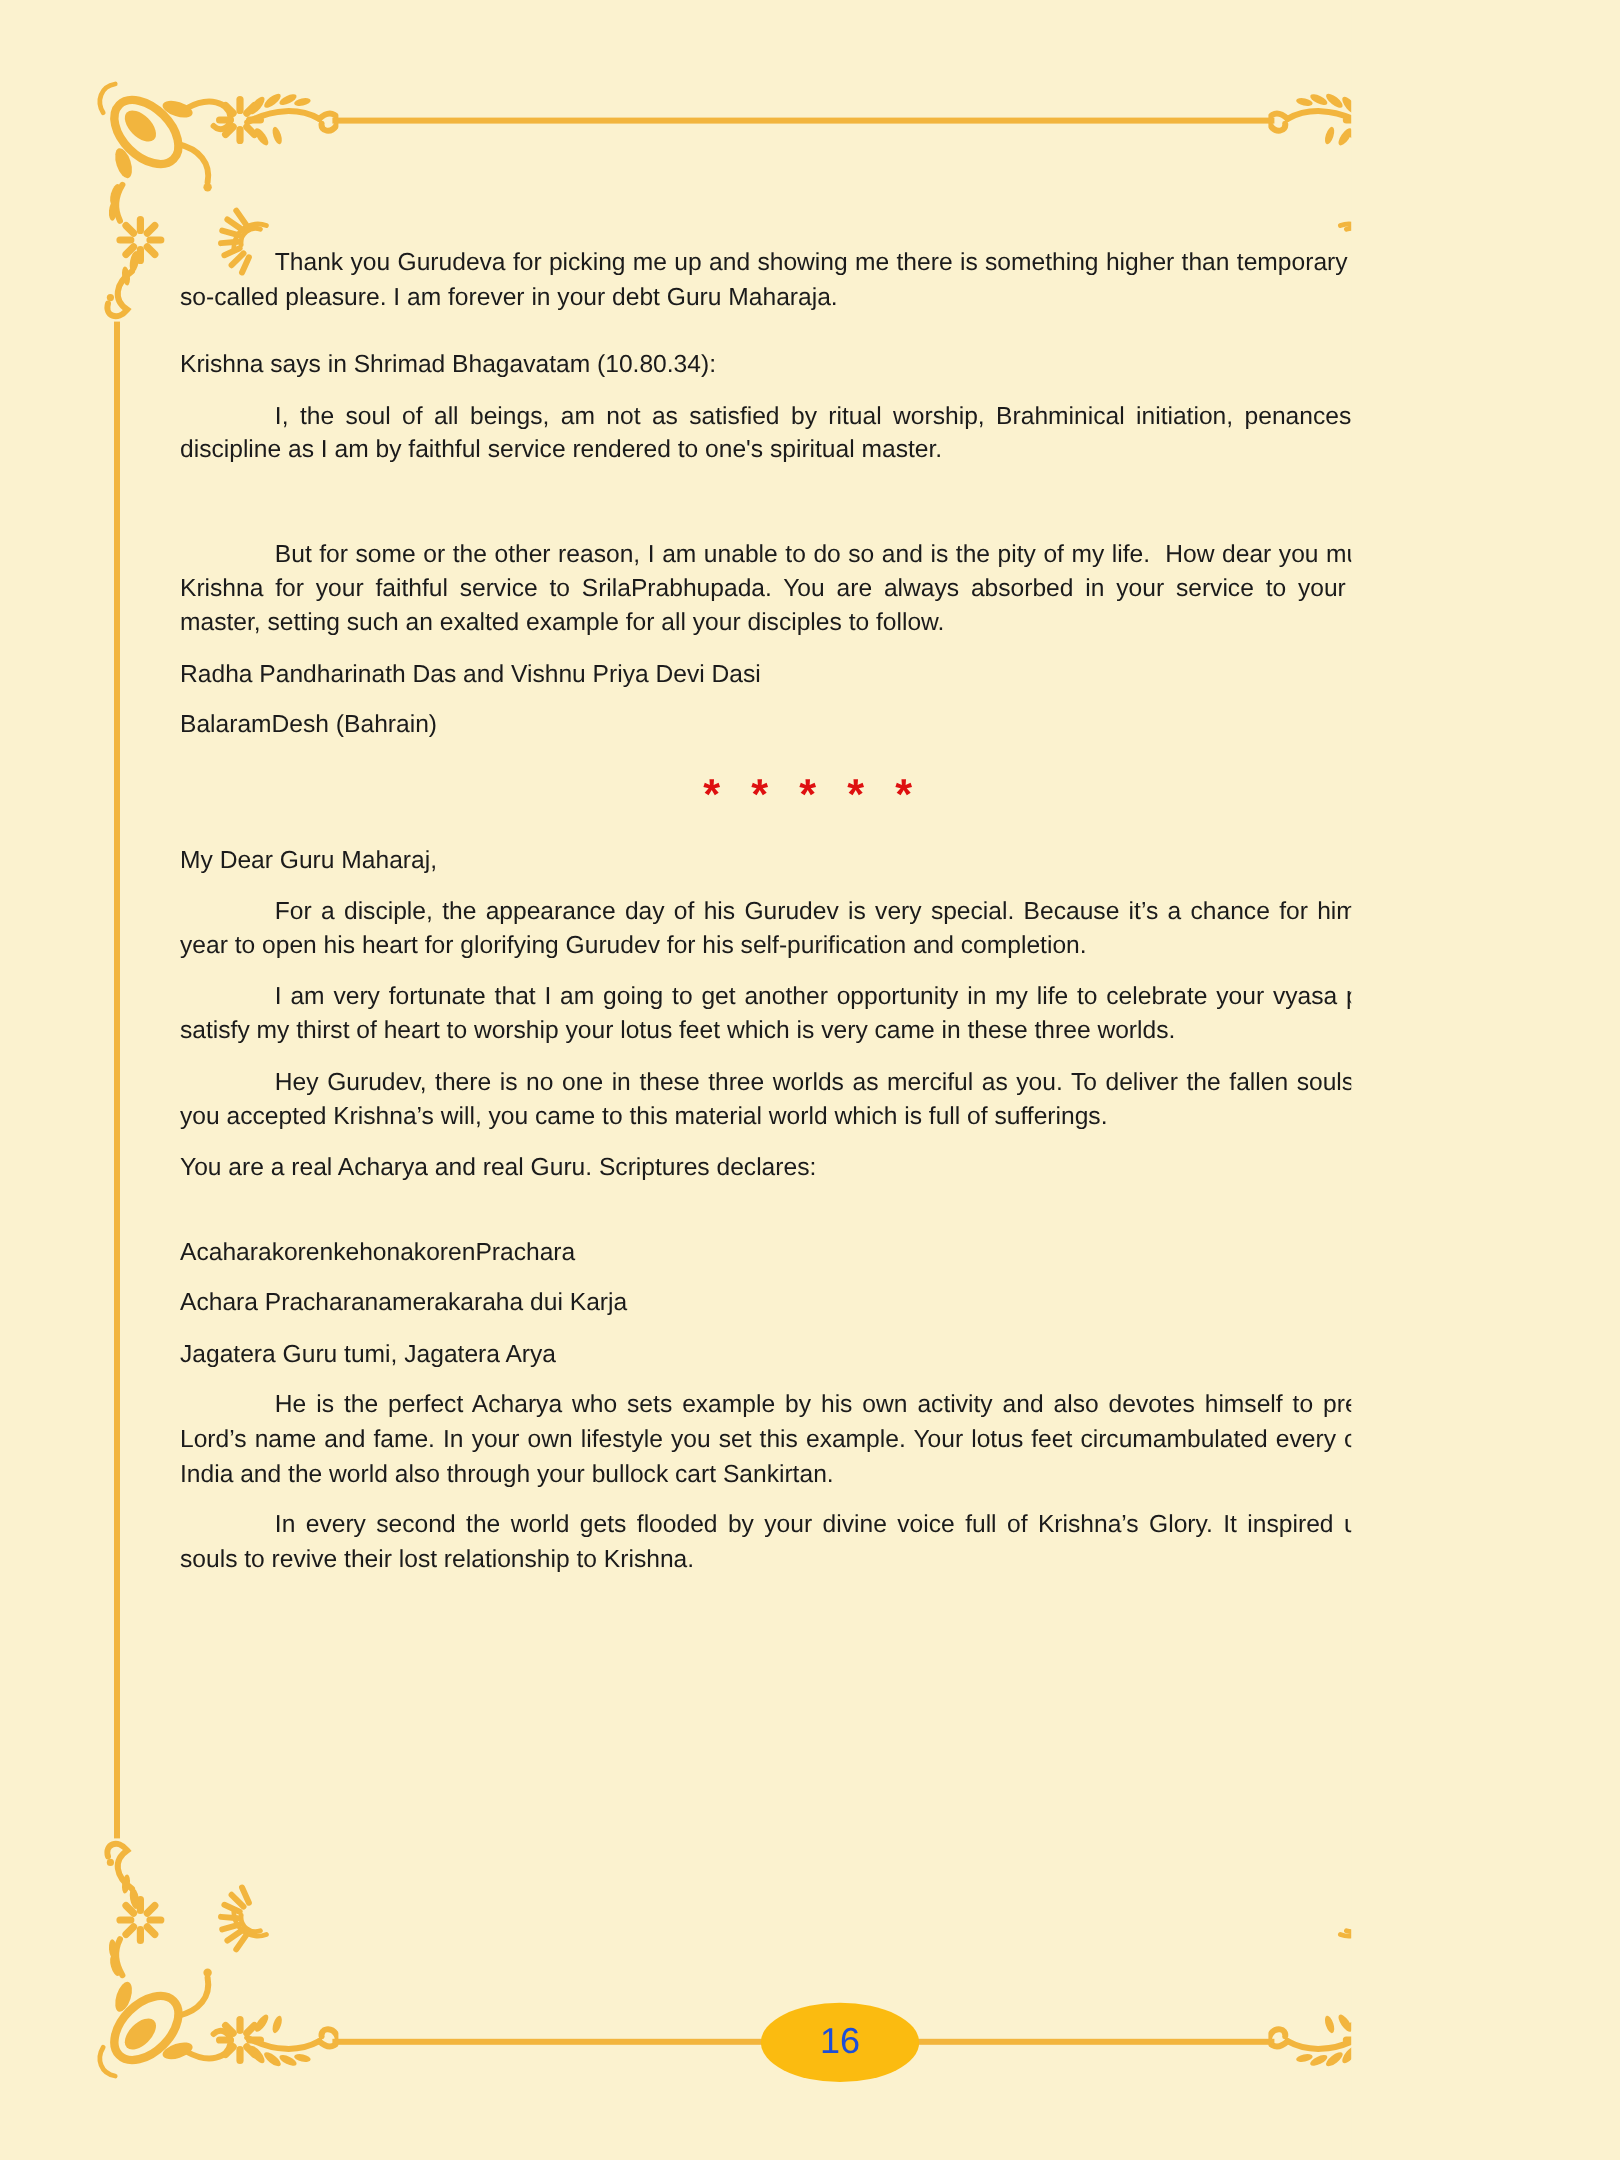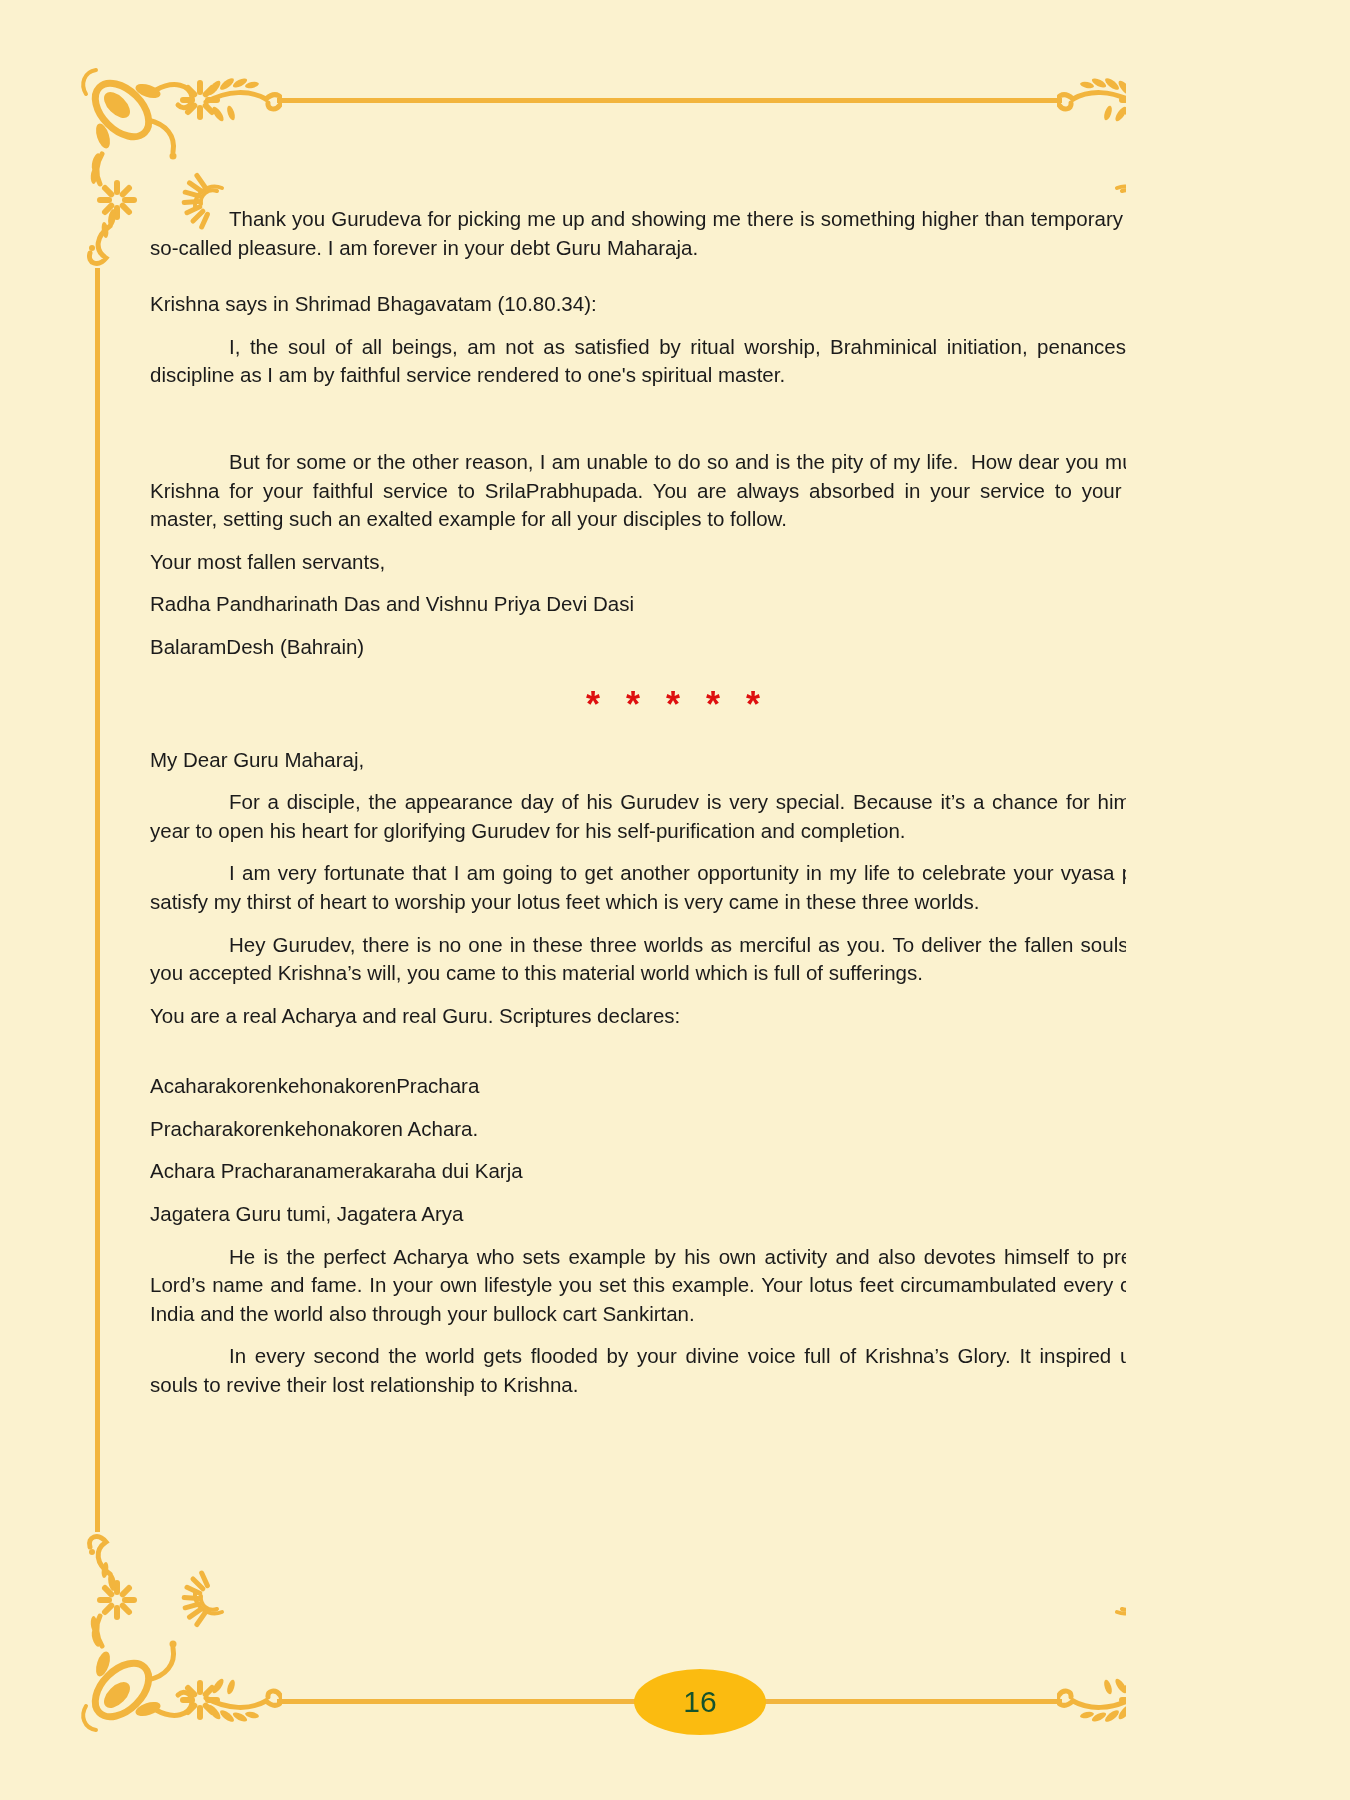--- a/index.html
+++ b/index.html
@@ -67,21 +67,21 @@
     left: 634px;
     top: 1669px;
     width: 132px;
     height: 66px;
     border-radius: 50%;
     background: var(--oval);
     display: flex;
     align-items: center;
     justify-content: center;
     font-size: 30px;
-    color: #14532d;
+    color: #1d4ed8;
   }
 </style>
 </head>
 <body>
 
 <div class="page">
 
   <svg width="0" height="0" style="position:absolute" aria-hidden="true">
     <defs>
       <symbol id="flourish" viewBox="0 0 210 215">
@@ -171,31 +171,29 @@
   <div class="frame-line fl-top"></div>
   <div class="frame-line fl-bottom"></div>
   <div class="frame-line fl-left"></div>
   <div class="frame-line fl-right"></div>
 
   <main class="content" id="content">
       <p class="para indent">Thank you Gurudeva for picking me up and showing me there is something higher than temporary material so-called pleasure. I am forever in your debt Guru Maharaja.</p>
       <p class="para plain" style="margin-top: 28px;">Krishna says in Shrimad Bhagavatam (10.80.34):</p>
       <p class="para indent">I, the soul of all beings, am not as satisfied by ritual worship, Brahminical initiation, penances or self-discipline as I am by faithful service rendered to one's spiritual master.</p>
       <p class="para indent" style="margin-top: 58px;">But for some or the other reason, I am unable to do so and is the pity of my life.&nbsp; How dear you must be to Krishna for your faithful service to SrilaPrabhupada. You are always absorbed in your service to your spiritual master, setting such an exalted example for all your disciples to follow.</p>
-      <p class="para plain">Your most fallen servants,</p>
       <p class="para plain">Radha Pandharinath Das and Vishnu Priya Devi Dasi</p>
       <p class="para plain">BalaramDesh (Bahrain)</p>
       <p class="para separator">* * * * *</p>
       <p class="para plain">My Dear Guru Maharaj,</p>
       <p class="para indent">For a disciple, the appearance day of his Gurudev is very special. Because it’s a chance for him once a year to open his heart for glorifying Gurudev for his self-purification and completion.</p>
       <p class="para indent">I am very fortunate that I am going to get another opportunity in my life to celebrate your vyasa puja and satisfy my thirst of heart to worship your lotus feet which is very came in these three worlds.</p>
       <p class="para indent">Hey Gurudev, there is no one in these three worlds as merciful as you. To deliver the fallen souls like me you accepted Krishna’s will, you came to this material world which is full of sufferings.</p>
       <p class="para plain">You are a real Acharya and real Guru. Scriptures declares:</p>
       <p class="para plain" style="margin-top: 42px;">AcaharakorenkehonakorenPrachara</p>
-      <p class="para plain">Pracharakorenkehonakoren Achara.</p>
       <p class="para plain">Achara Pracharanamerakaraha dui Karja</p>
       <p class="para plain">Jagatera Guru tumi, Jagatera Arya</p>
       <p class="para indent">He is the perfect Acharya who sets example by his own activity and also devotes himself to preach the Lord’s name and fame. In your own lifestyle you set this example. Your lotus feet circumambulated every corner of India and the world also through your bullock cart Sankirtan.</p>
       <p class="para indent">In every second the world gets flooded by your divine voice full of Krishna’s Glory. It inspired unlimited souls to revive their lost relationship to Krishna.</p>
     </main>
 
   <div class="page-oval">
     <span>16</span>
   </div>
 

